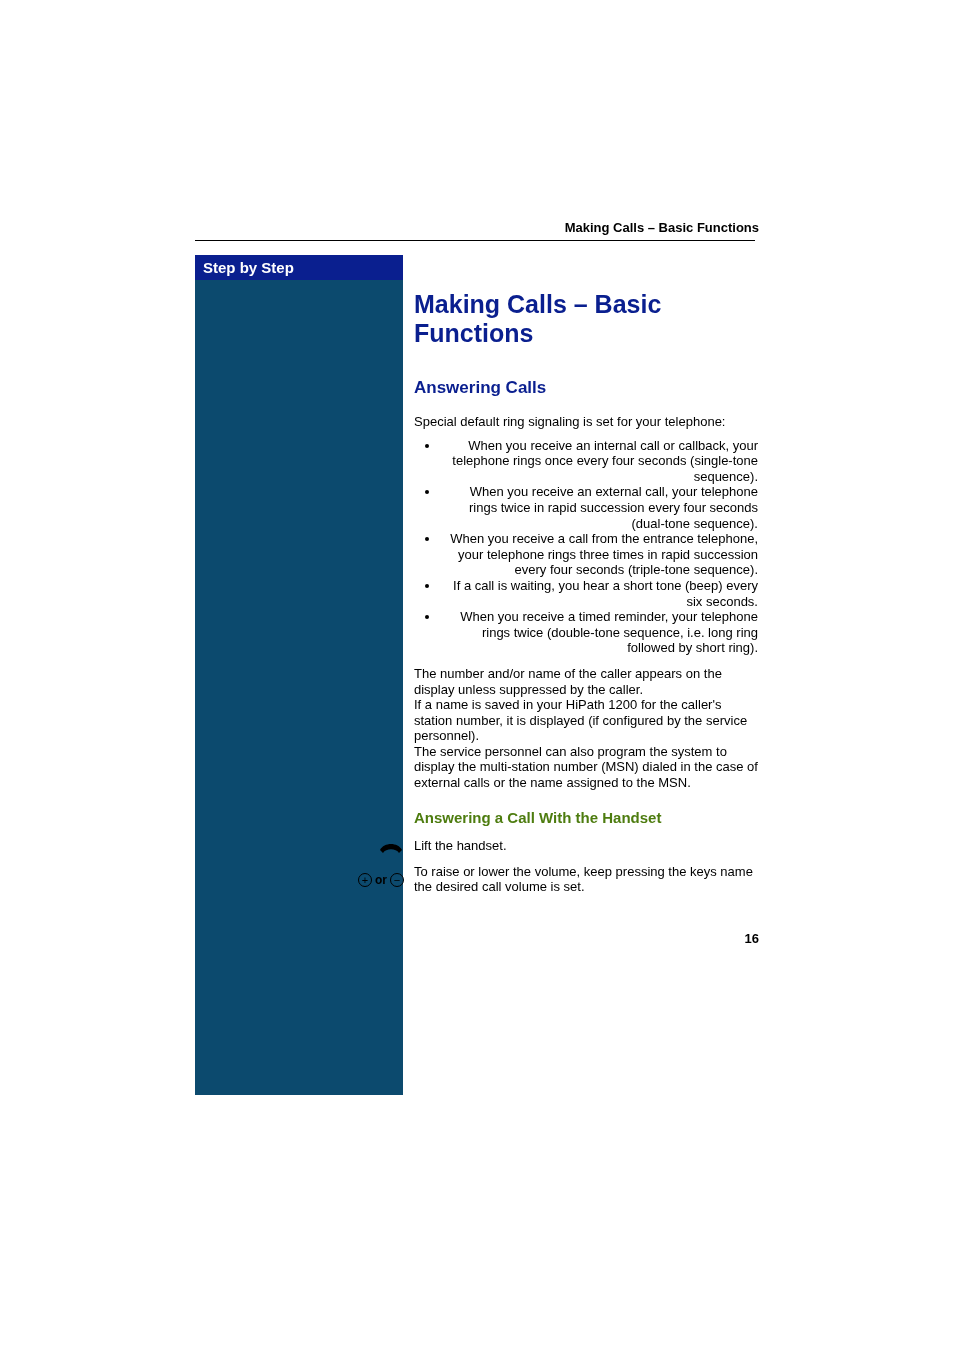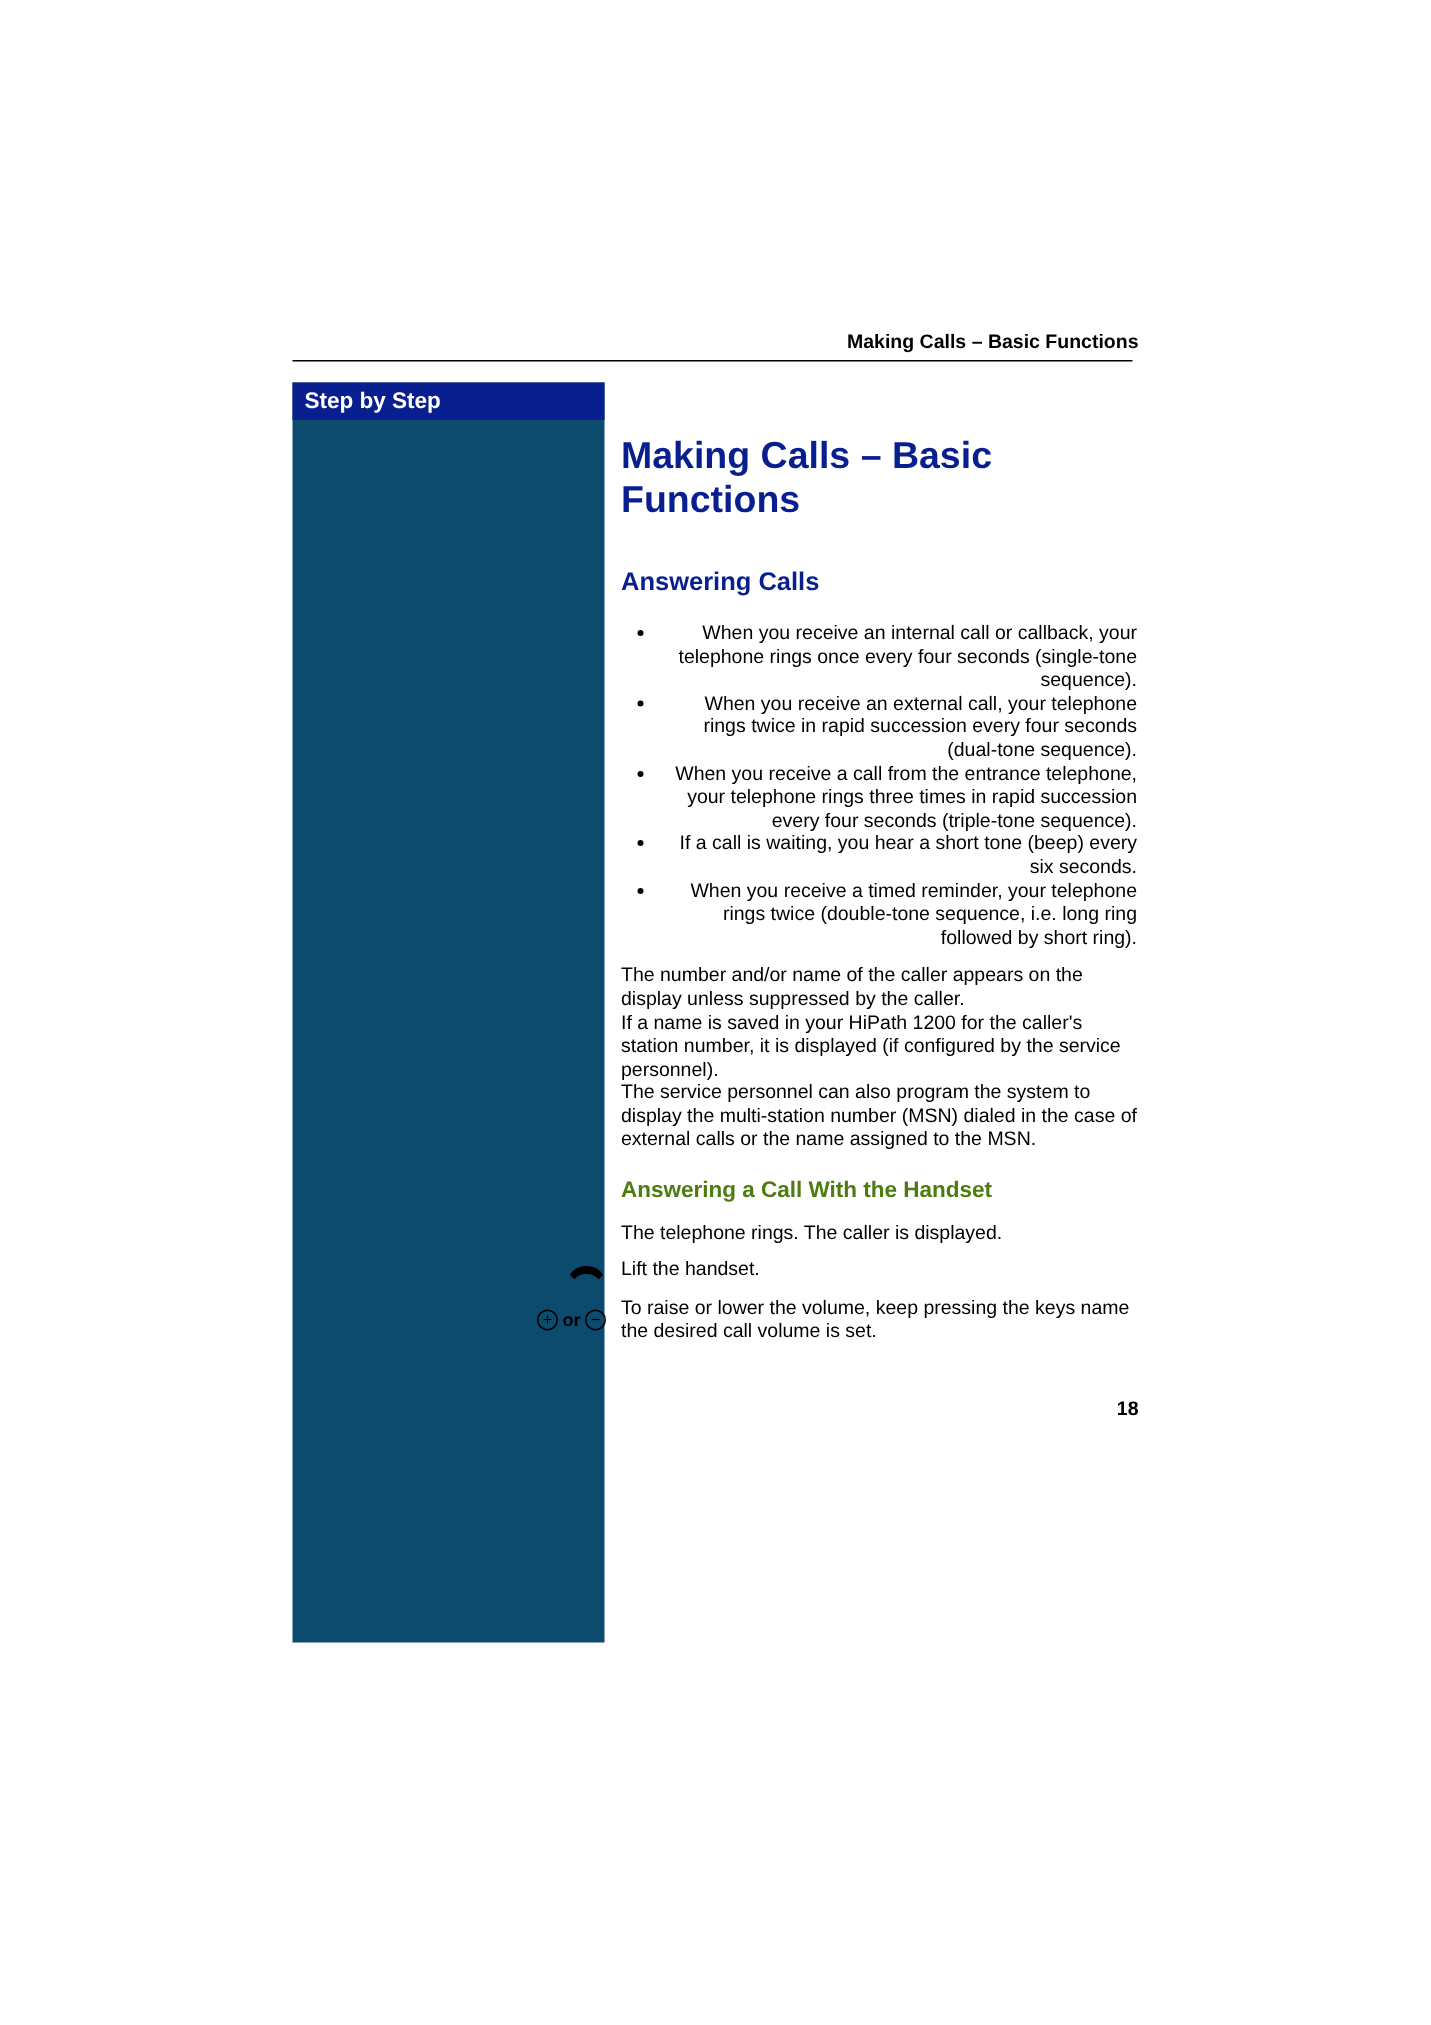--- a/index.html
+++ b/index.html
@@ -123,36 +123,36 @@
   <div class="rule"></div>
 
   <div class="sidebar-col">
     <div class="sidebar-header">Step by Step</div>
   </div>
 
   <div class="content">
     <div class="h1">Making Calls – Basic Functions</div>
     <div class="h2">Answering Calls</div>
 
+    <div class="para">Special default ring signaling is set for your telephone:</div>
 
     <ul class="bullets">
       <li>When you receive an internal call or callback, your telephone rings once every four seconds (single-tone sequence).</li>
       <li>When you receive an external call, your telephone rings twice in rapid succession every four seconds (dual-tone sequence).</li>
       <li>When you receive a call from the entrance telephone, your telephone rings three times in rapid succession every four seconds (triple-tone sequence).</li>
       <li>If a call is waiting, you hear a short tone (beep) every six seconds.</li>
       <li>When you receive a timed reminder, your telephone rings twice (double-tone sequence, i.e. long ring followed by short ring).</li>
     </ul>
 
     <div class="para" style="white-space: pre-line;">The number and/or name of the caller appears on the display unless suppressed by the caller.
 If a name is saved in your HiPath 1200 for the caller's station number, it is displayed (if configured by the service personnel).
 The service personnel can also program the system to display the multi-station number (MSN) dialed in the case of external calls or the name assigned to the MSN.</div>
 
     <div class="h3">Answering a Call With the Handset</div>
 
-    <div class="para">The telephone rings. The caller is displayed.</div>
 
     <div class="step-row">
       <div class="step-icon">
         <svg width="26" height="14" viewBox="0 0 26 14">
           <path d="M2 10 C 6 2, 20 2, 24 10 L 21 13 C 18 8, 8 8, 5 13 Z" fill="#000"></path>
         </svg>
       </div>
       <div class="step-text">Lift the handset.</div>
     </div>
 
@@ -160,14 +160,14 @@
       <div class="step-icon" style="align-items:center;">
         <span class="circ">+</span>
         <span class="or-word">or</span>
         <span class="circ">−</span>
       </div>
       <div class="step-text">To raise or lower the volume, keep pressing the keys name the desired call volume is set.</div>
     </div>
 
   </div>
 
-  <div class="page-num">18</div>
+  <div class="page-num">16</div>
 </div>
 
 </body></html>

